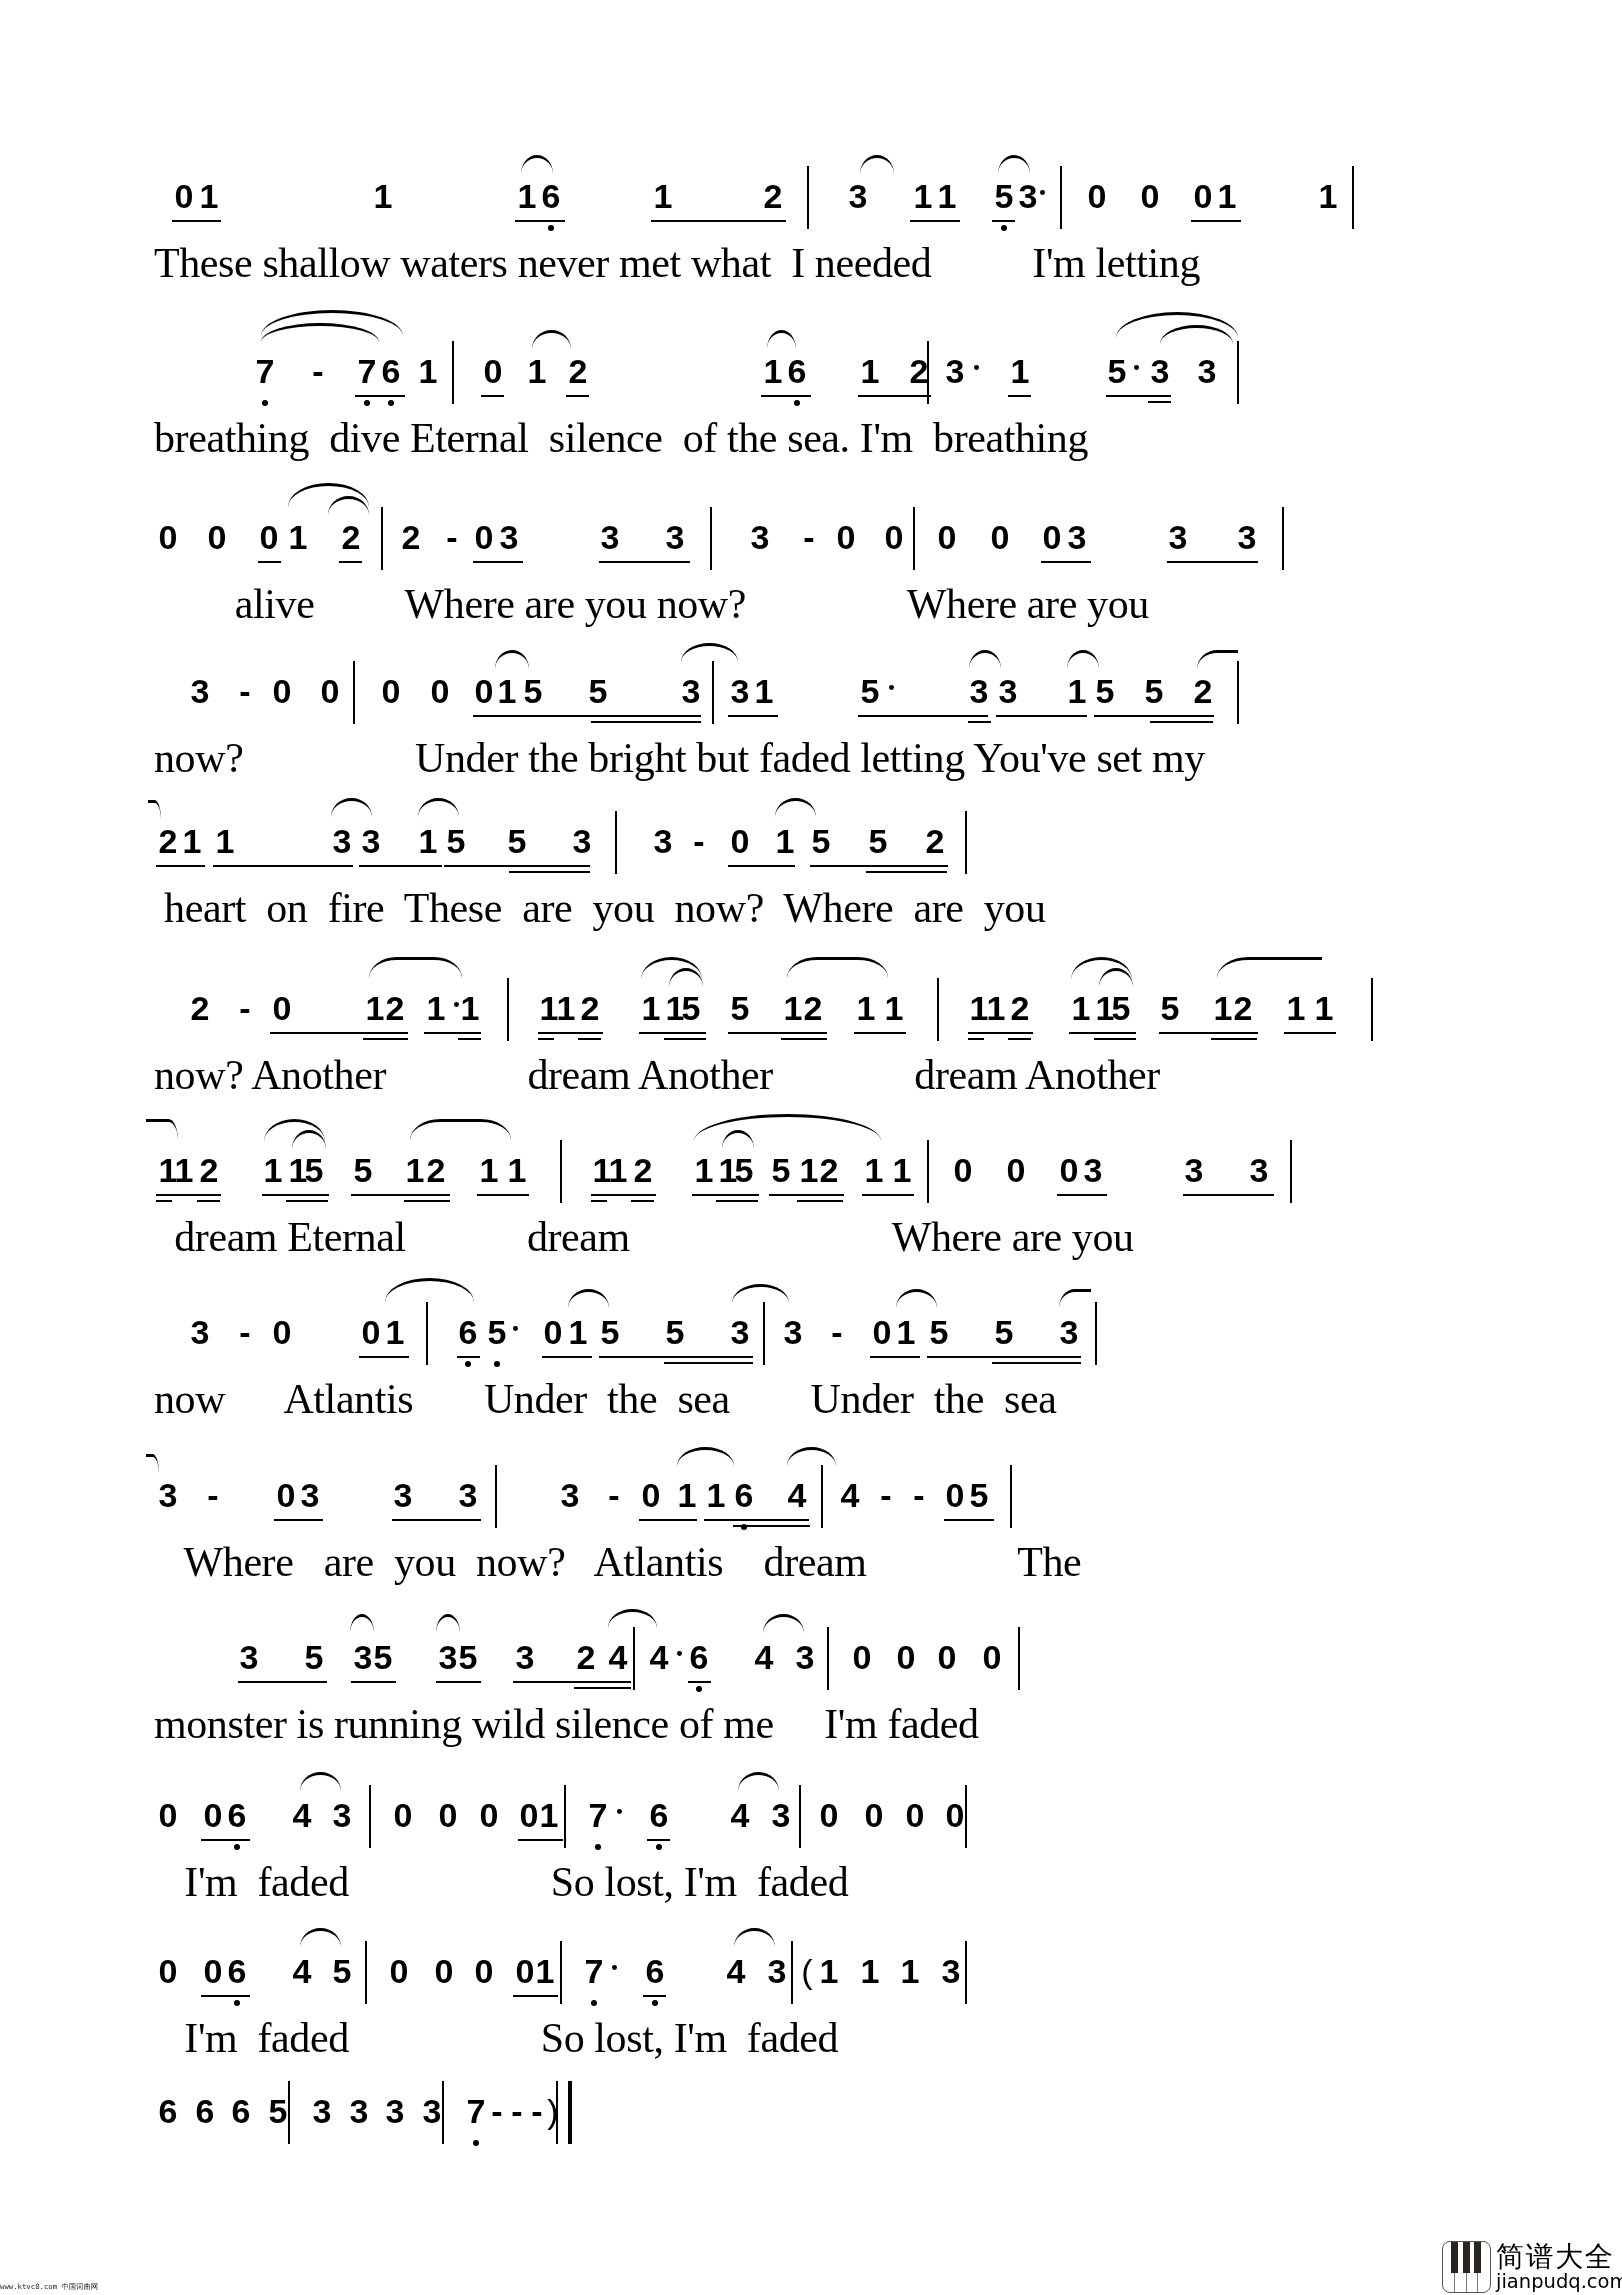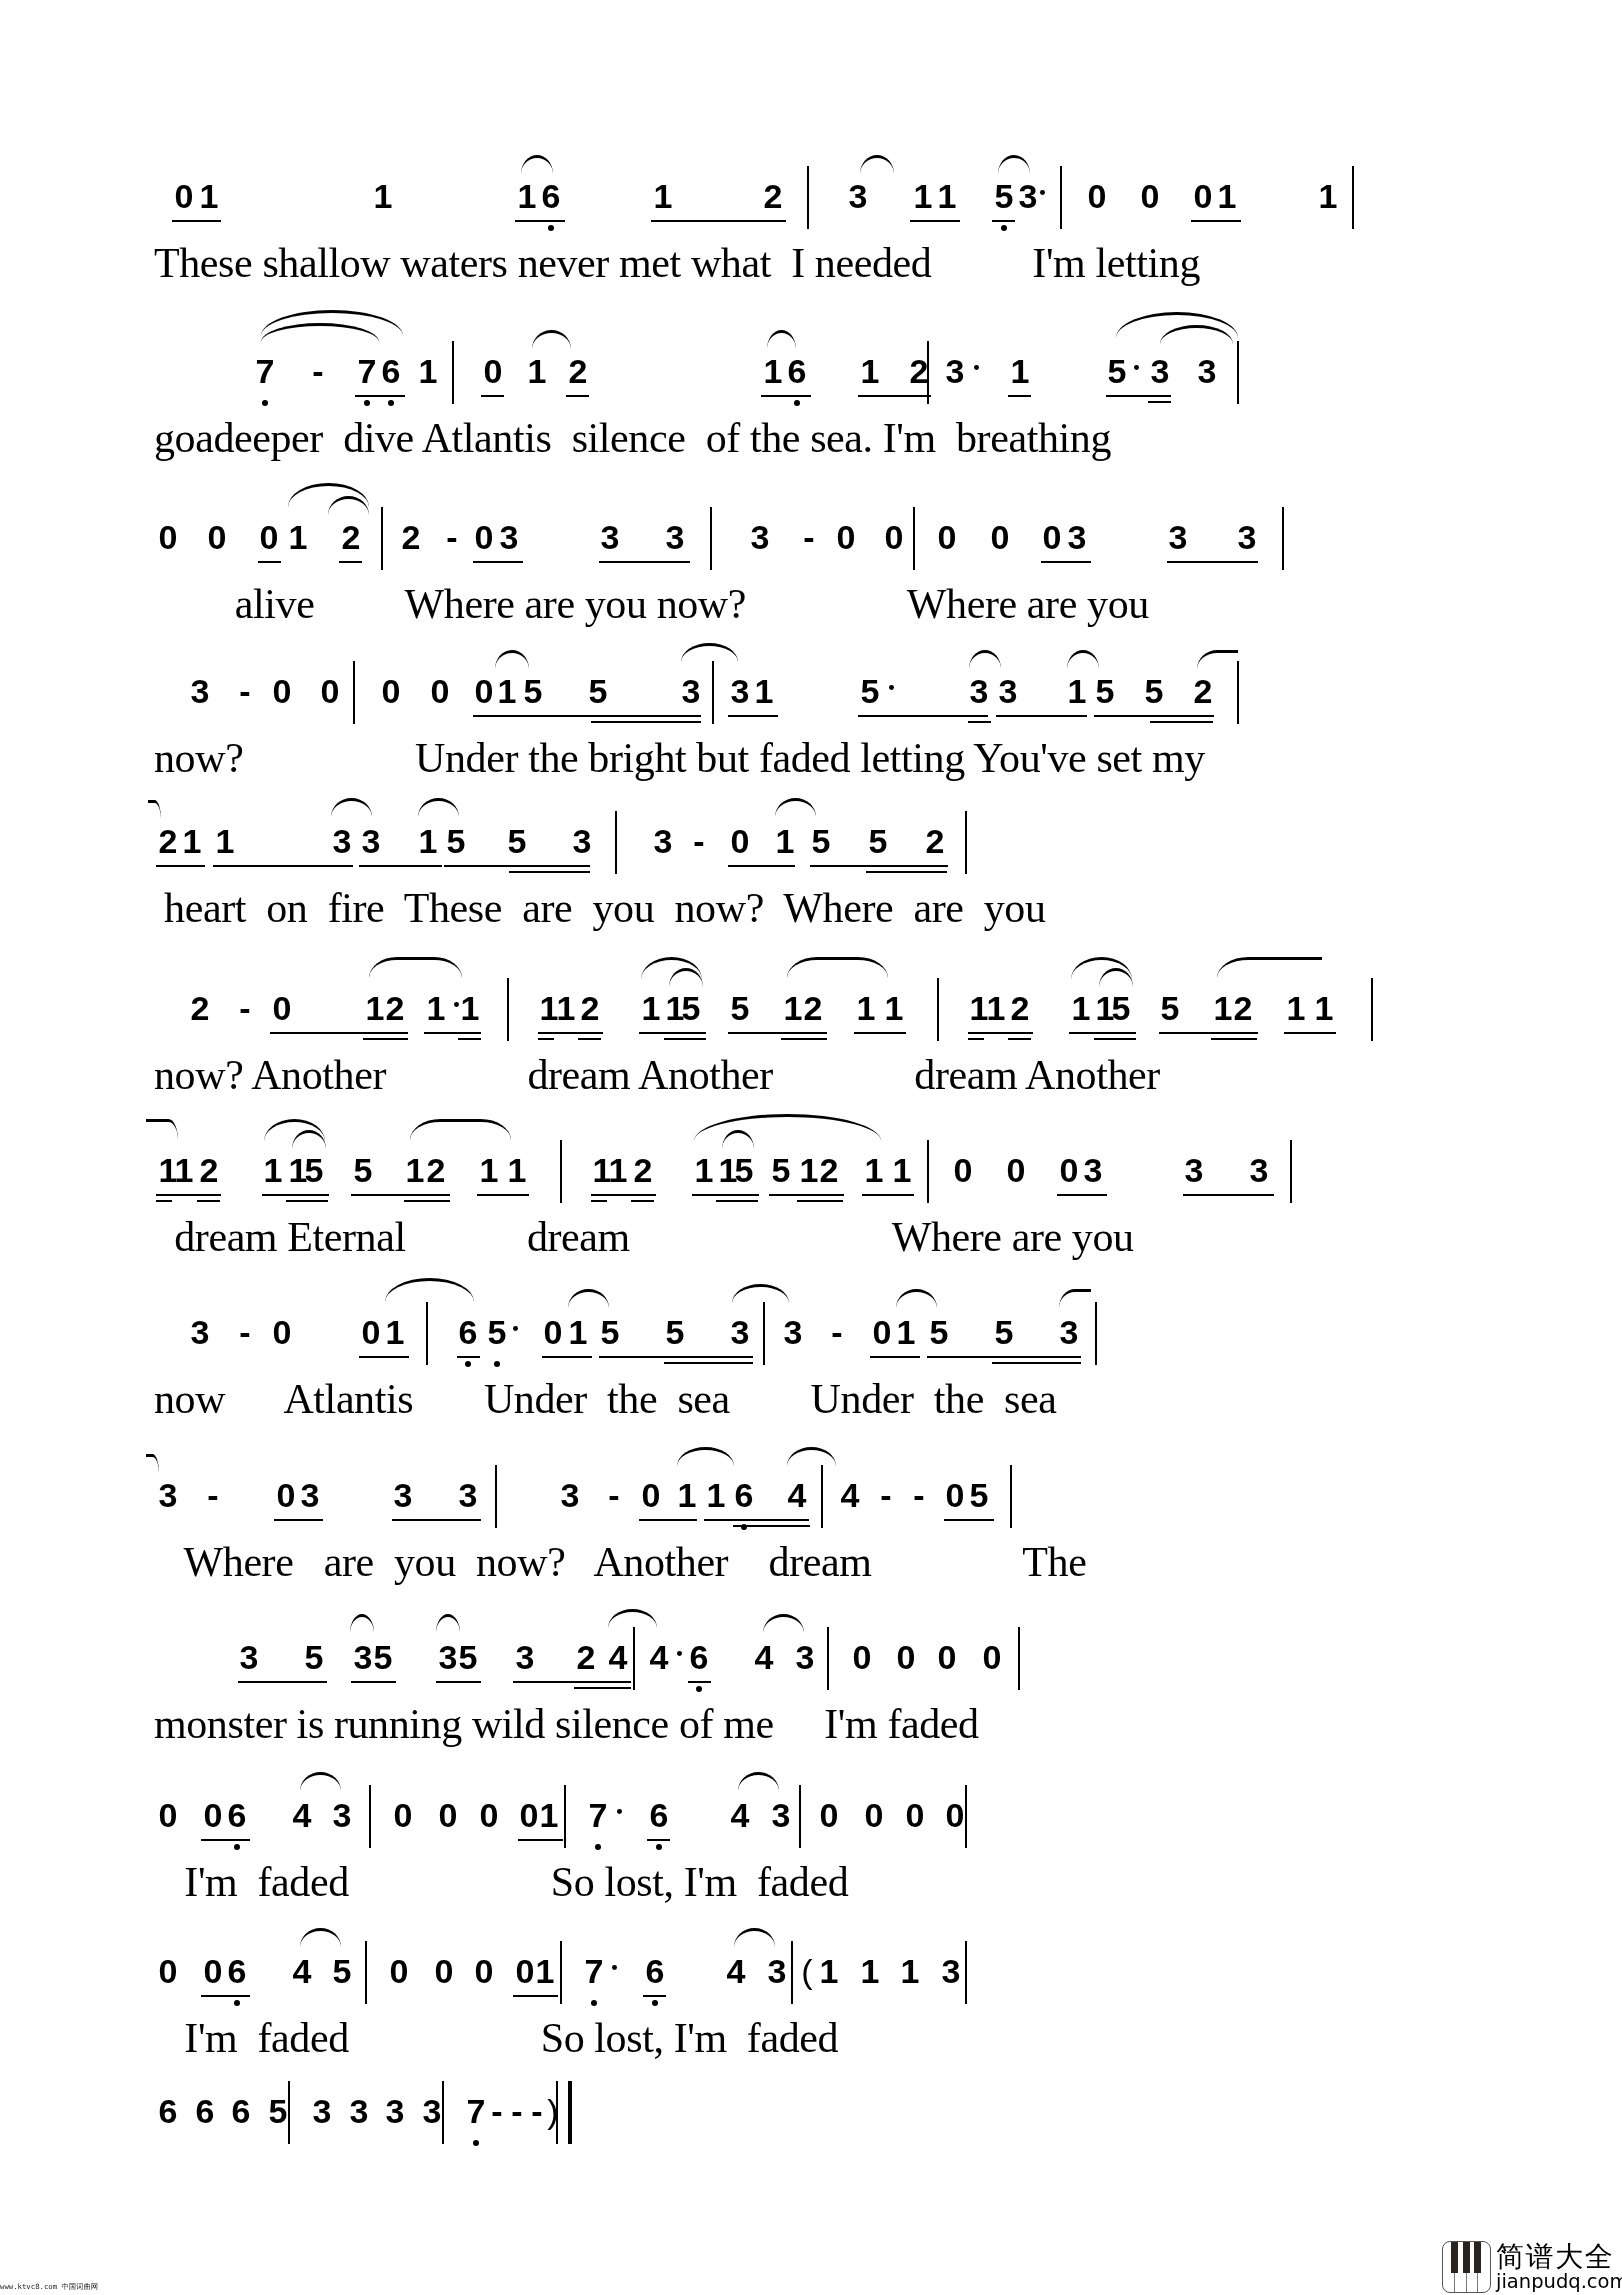--- a/index.html
+++ b/index.html
@@ -97,21 +97,21 @@
       <div class="slur" style="left:962px;top:-29px;width:122px;height:23px"></div>
       <div class="slur" style="left:1006px;top:-16px;width:73px"></div>
       <div class="note" style="left:949px">5</div>
       <div style="position:absolute;left:980px;top:24px;width:4.9px;height:4.9px;background:#000;border-radius:50%"></div>
       <div class="note" style="left:992px">3</div>
       <div class="ul1" style="left:952px;width:65px"></div>
       <div class="ul2" style="left:994px;width:23px"></div>
       <div class="note" style="left:1039px">3</div>
       <div class="bar" style="left:1083px"></div>
     </div>
-    <div class="lyrics">goadeeper  dive Atlantis  silence  of the sea. I'm  breathing</div>
+    <div class="lyrics">breathing  dive Eternal  silence  of the sea. I'm  breathing</div>
   </div>
 
   <div class="system" style="top:507px;">
     <div class="notes">
       <div class="note" style="left:0px">0</div>
         <div class="note" style="left:49px">0</div>
       <div class="note" style="left:101px">0</div>
         <div class="note" style="left:130px">1</div>
       <div class="ul1" style="left:104px;width:23px"></div>
       <div class="slur" style="left:134px;top:-24px;width:81px;height:21px"></div>
@@ -421,21 +421,21 @@
       <div class="slur" style="left:633px;top:-18px;width:49px"></div>
       <div class="bar" style="left:667px"></div>
       <div class="note" style="left:682px">4</div>
         <div class="note" style="left:718px">-</div>
         <div class="note" style="left:751px">-</div>
       <div class="note" style="left:787px">0</div>
         <div class="note" style="left:811px">5</div>
       <div class="ul1" style="left:790px;width:50px"></div>
       <div class="bar" style="left:856px"></div>
     </div>
-    <div class="lyrics">   Where   are  you  now?   Another    dream               The</div>
+    <div class="lyrics">   Where   are  you  now?   Atlantis    dream               The</div>
   </div>
 
   <div class="system" style="top:1627px;">
     <div class="notes">
       <div class="note" style="left:81px">3</div>
         <div class="note" style="left:146px">5</div>
       <div class="ul1" style="left:84px;width:89px"></div>
       <div class="slur" style="left:196px;top:-13px;width:24px"></div>
       <div class="note" style="left:195px">3</div>
         <div class="note" style="left:215px">5</div>

